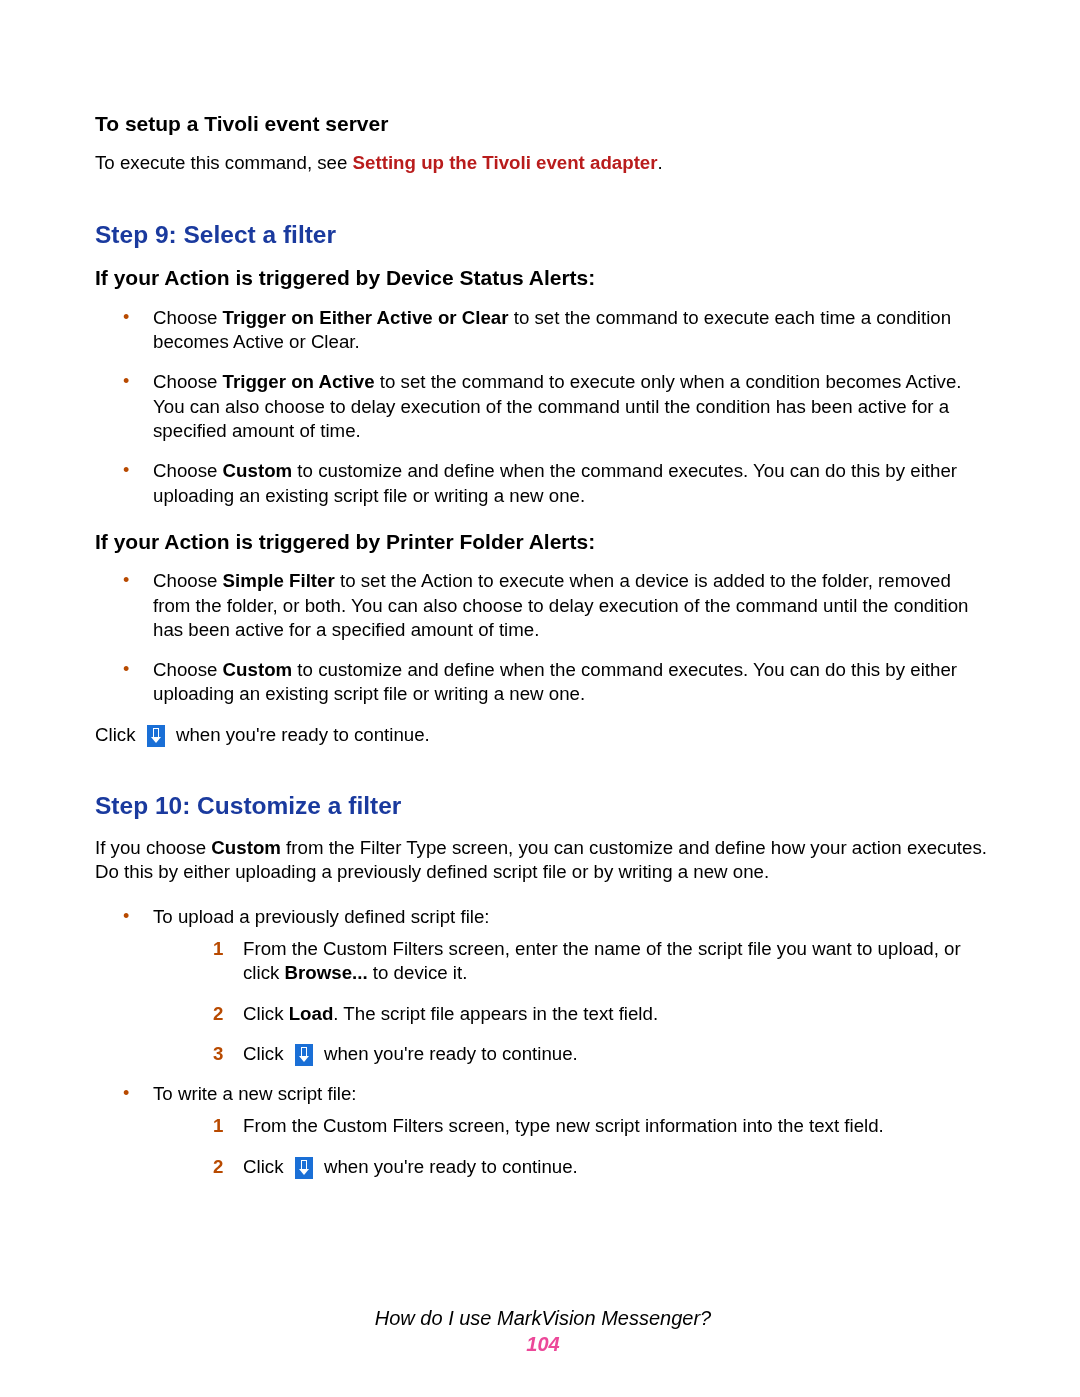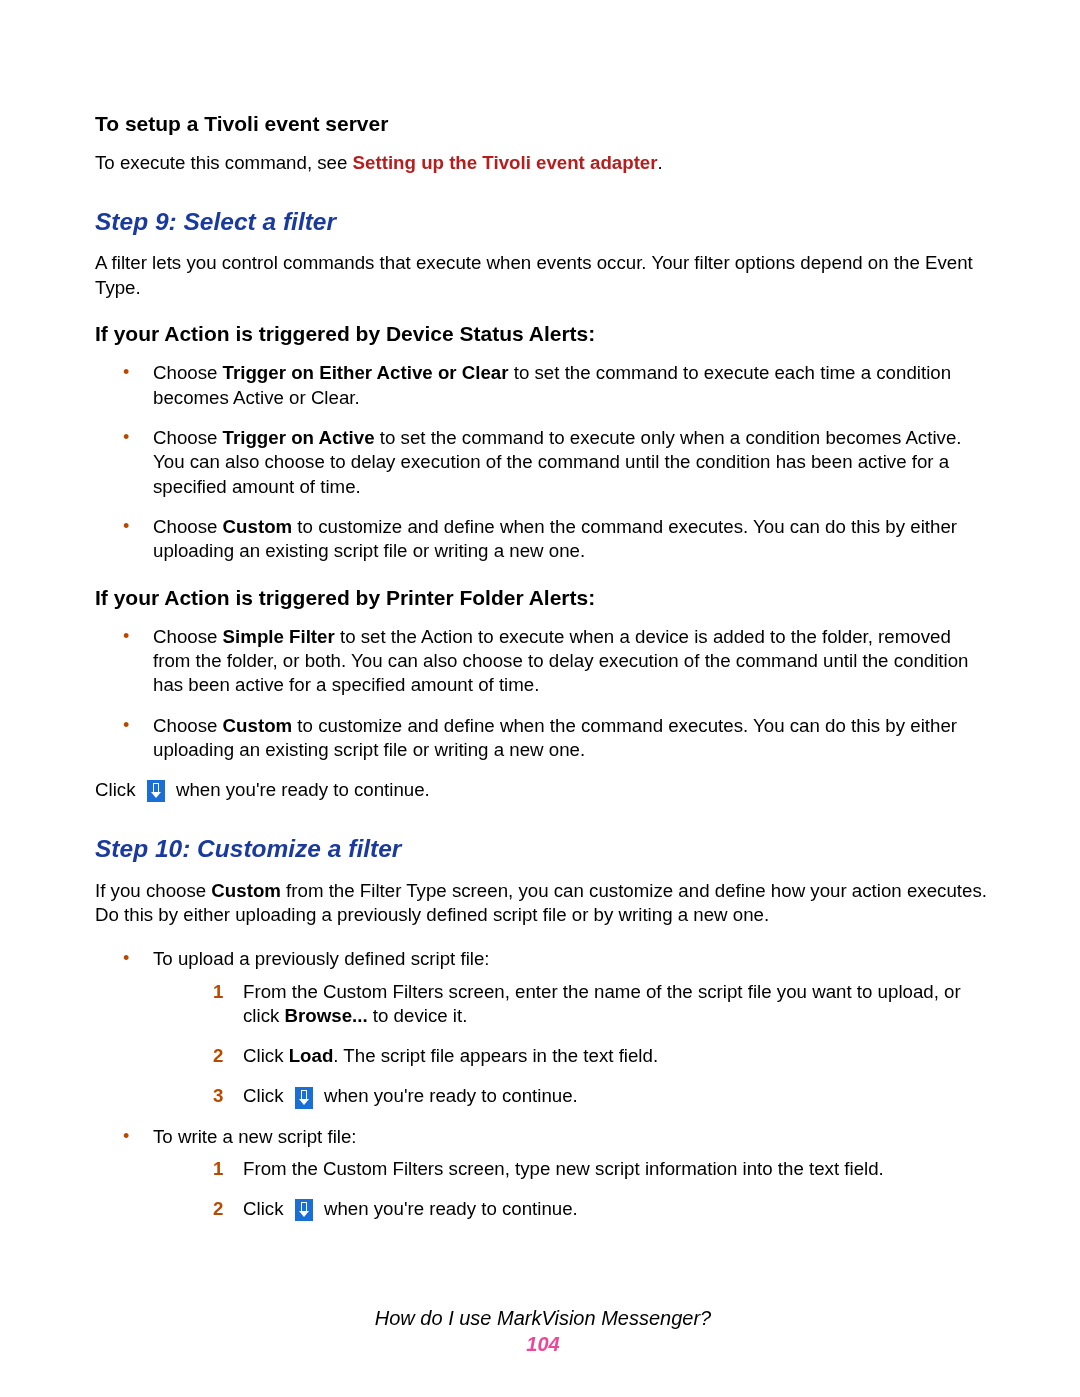--- a/index.html
+++ b/index.html
@@ -19,24 +19,23 @@
     line-height: 1.3;
   }
   .h-sub {
     font-weight: bold;
     font-size: 21px;
     margin: 0 0 14px 0;
   }
   .h-step {
     font-family: Arial, Helvetica, sans-serif;
     font-weight: bold;
-    font-style: italic;
     color: #1a3a9e;
     font-size: 24.5px;
-    margin: 30px 0 14px 0;
+    margin: 43px 0 14px 0;
   }
   p.body {
     margin: 0 0 20px 0;
   }
   .link {
     color: #b91c1c;
     font-weight: bold;
   }
   .bold { font-weight: bold; }
   ul.bullets {
@@ -129,21 +128,20 @@
 <body>
 
 <div class="page">
 
   <div class="h-sub">To setup a Tivoli event server</div>
   <p class="body">
     <span>To execute this command, see </span><span class="link">Setting up the Tivoli event adapter</span><span>.</span>
   </p>
 
   <div class="h-step">Step 9: Select a filter</div>
-  <p class="body">A filter lets you control commands that execute when events occur. Your filter options depend on the Event Type.</p>
 
   <div class="h-sub">If your Action is triggered by Device Status Alerts:</div>
   <ul class="bullets">
     <li>
       <span>Choose </span><span class="bold">Trigger on Either Active or Clear</span><span> to set the command to execute each time a condition becomes Active or Clear.</span>
     </li>
     <li>
       <span>Choose </span><span class="bold">Trigger on Active</span><span> to set the command to execute only when a condition becomes Active. You can also choose to delay execution of the command until the condition has been active for a specified amount of time.</span>
     </li>
     <li>

